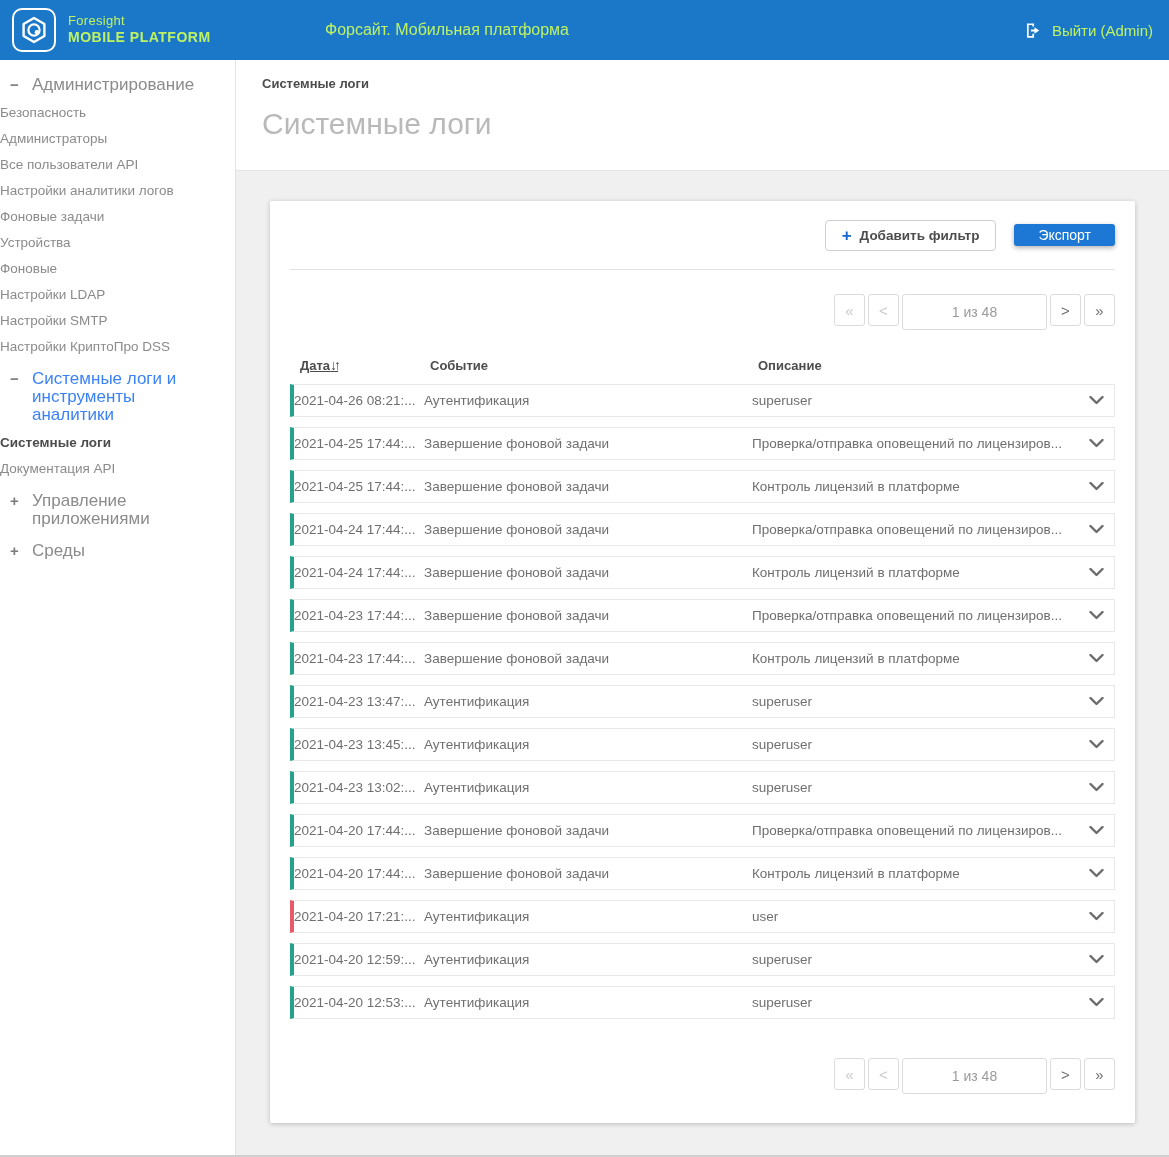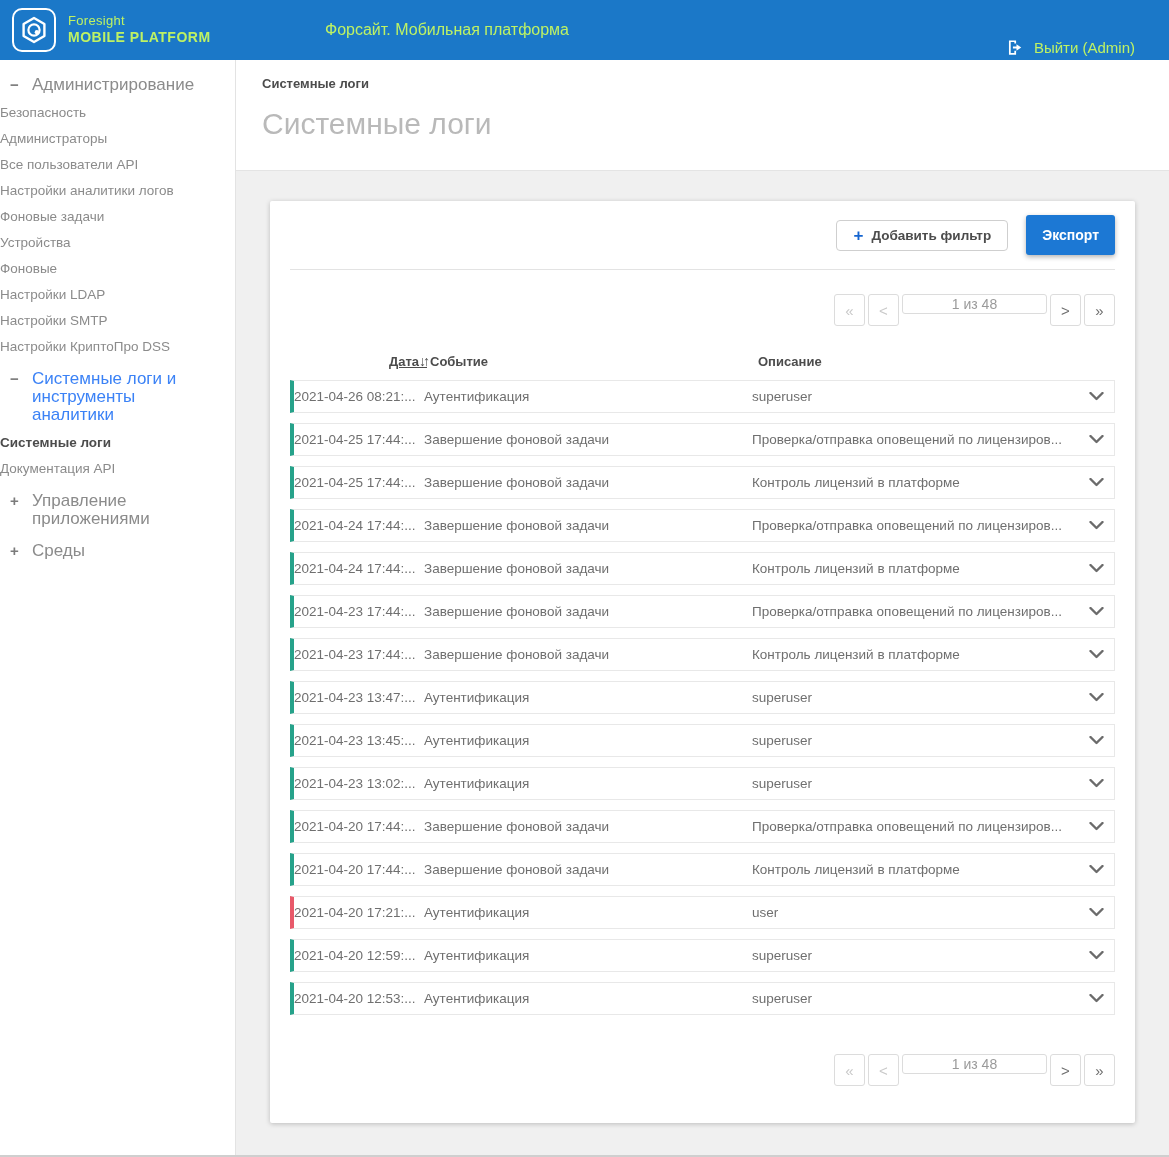--- a/index.html
+++ b/index.html
@@ -20,21 +20,21 @@
   }
   .logo-group { display:flex; align-items:center; gap:12px; padding-left:12px; }
   .logo-box {
     width:44px; height:44px; border:2px solid #fff; border-radius:10px;
     display:flex; align-items:center; justify-content:center;
   }
   .logo-text { display:flex; flex-direction:column; line-height:1.15; }
   .logo-line1 { font-size:13px; font-weight:400; letter-spacing:.3px; }
   .logo-line2 { font-size:14px; font-weight:700; letter-spacing:.5px; }
   .app-title { position:absolute; left:325px; top:0; line-height:60px; font-size:16px; }
-  .logout { position:absolute; right:34px; top:0; height:60px; display:flex; align-items:center; gap:10px; cursor:pointer; font-size:15px;margin-top:17px; }
+  .logout { position:absolute; right:16px; top:0; height:60px; display:flex; align-items:center; gap:10px; cursor:pointer; font-size:15px; }
   
   .body-row { flex:1; display:flex; min-height:0; }
   
   .sidebar {
     width:236px; flex:0 0 236px; background:#fff;
     border-right:1px solid #e3e3e3; padding-top:10px;
     overflow:hidden;
   }
   .tree-section { margin-bottom:2px; }
   .sec-head { display:flex; gap:8px; padding:6px 8px 6px 10px; align-items:flex-start; cursor:pointer; }
@@ -68,43 +68,43 @@
   }
   
   .toolbar { display:flex; justify-content:flex-end; align-items:center; gap:18px; height:36px; }
   .btn-add-filter {
     height:31px; padding:0 16px; background:#fff; border:1px solid #cfcfcf; border-radius:4px;
     font-family:inherit; font-size:13.5px; font-weight:700; color:#4c4c4c;
     display:flex; align-items:center; gap:8px; cursor:pointer;
   }
   .btn-add-filter .plus { color:var(--plus-blue,#1565d0); font-size:17px; font-weight:700; line-height:1; }
   .btn-export {
-    height:40px; padding:0 16px; background:var(--accent-blue,#1c78d4); color:#fff;
-    border:none; border-radius:3px; font-family:inherit; font-size:14px; font-weight:700;
+    height:22px; padding:0 24px; background:var(--accent-blue,#1c78d4); color:#fff;
+    border:none; border-radius:3px; font-family:inherit; font-size:14px; font-weight:400;
     box-shadow:0 2px 5px rgba(0,0,0,.3); cursor:pointer;
   }
   .card-divider { margin-top:16px; border-bottom:1px solid #e3e3e3; }
   
   .pagination { display:flex; justify-content:flex-end; gap:3px; margin-top:24px; }
   .pg-btn {
     width:31px; height:32px; background:#fff; border:1px solid #dcdcdc; border-radius:3px;
     font-family:inherit; font-size:15px; color:#6e6e6e; cursor:pointer; line-height:1;
   }
   .pg-btn.off { color:#c9c9c9; }
   .pg-label {
-    width:145px; height:20px; border:1px solid #dcdcdc; border-radius:3px;
+    width:145px; height:36px; border:1px solid #dcdcdc; border-radius:3px;
     display:flex; align-items:center; justify-content:center;
     font-size:14px; color:#9a9a9a;
   }
   
   .table-header {
     margin-top:24px; display:grid; grid-template-columns:130px 328px 1fr 36px;
     padding:0 10px; font-size:13px; font-weight:700; color:#4c4c4c; height:22px; align-items:center;
   }
-  .th-date { display:flex; justify-content:flex-end; align-items:center;text-decoration:underline; }
+  .th-date { display:flex; justify-content:flex-start; align-items:center;text-decoration:underline; }
   .sort-icon { font-weight:700; letter-spacing:-3px; cursor:pointer; font-size:14px; padding-right:3px; }
   .log-rows { margin-top:8px; }
   .log-row {
     display:grid; grid-template-columns:130px 328px 1fr 36px;
     height:33px; align-items:center; margin-bottom:10px;
     background:#fff; border:1px solid #e8e8e8;
     border-left:4px solid var(--ok-green,#26a28a);
     cursor:pointer;
   }
   .log-row.error { border-left-color:var(--error-red,#e8596a); }

